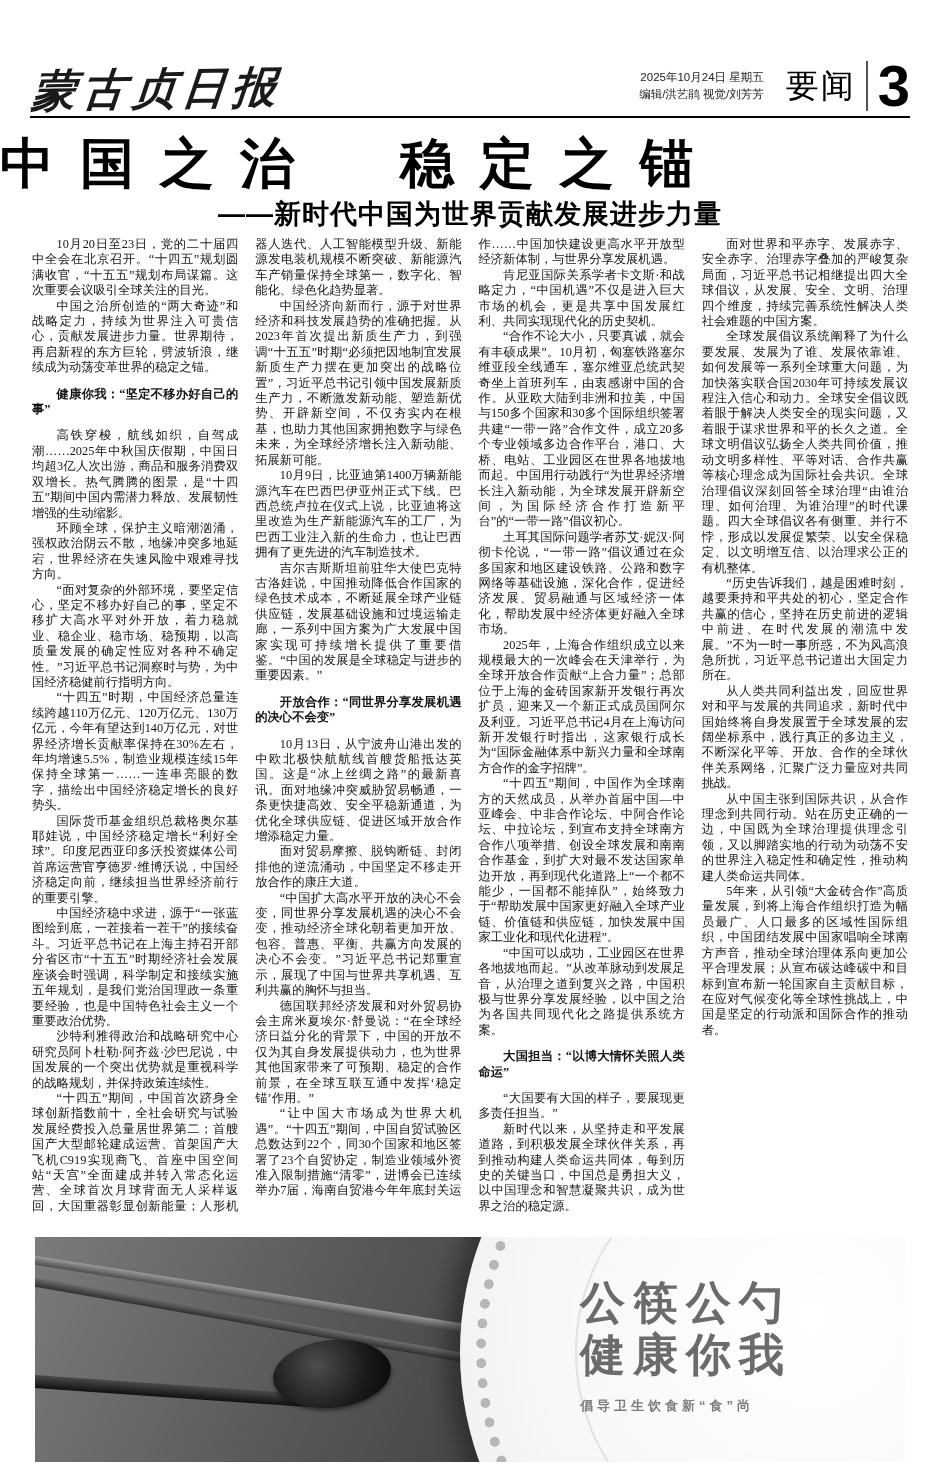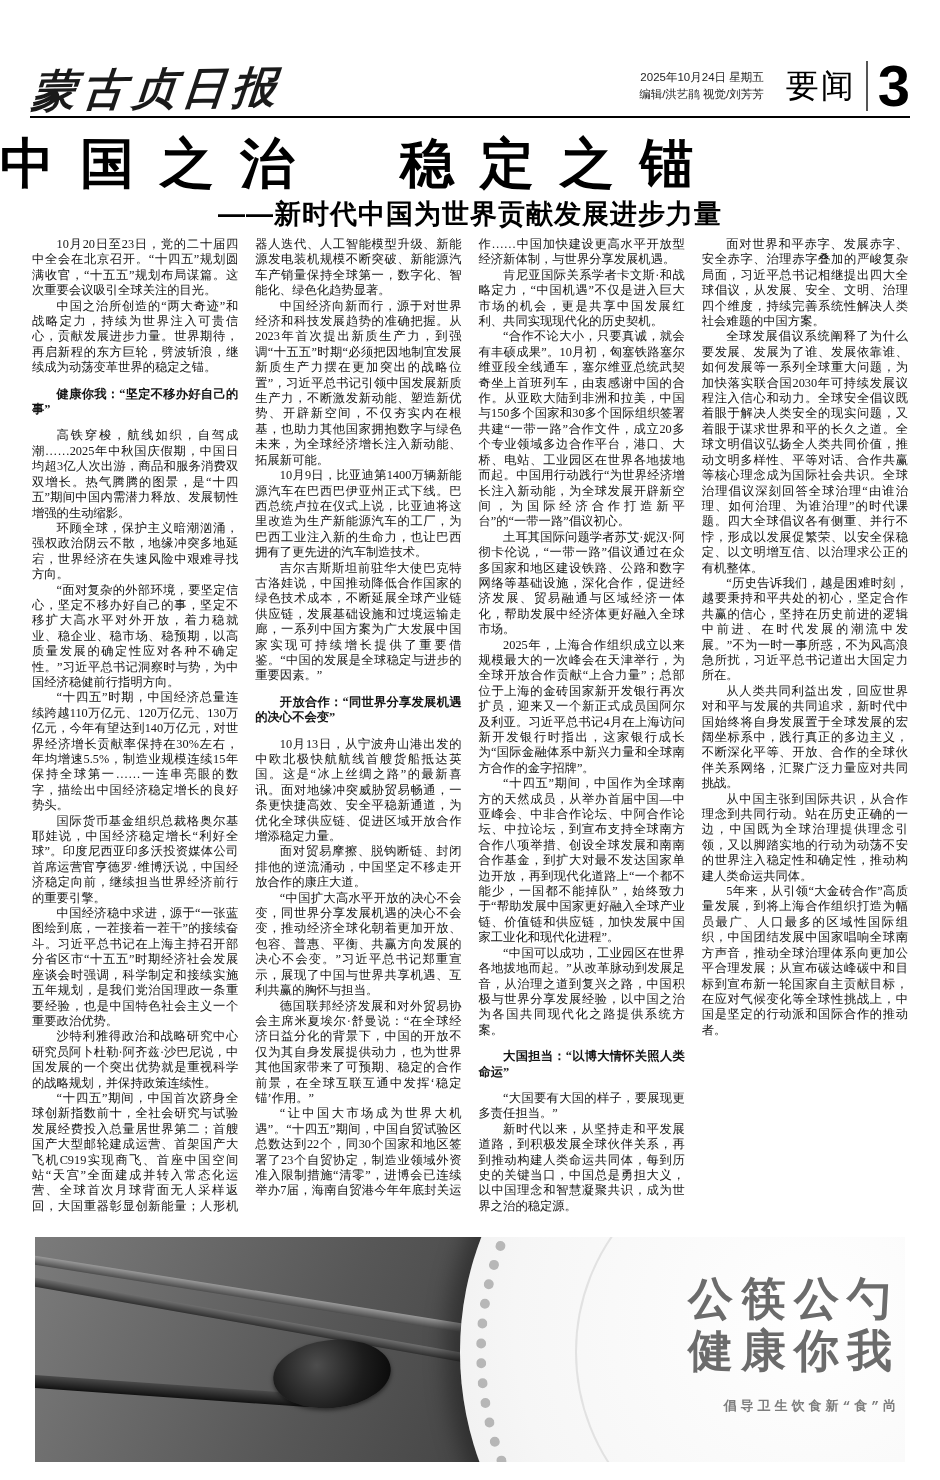--- a/index.html
+++ b/index.html
@@ -60,22 +60,22 @@
   #spoon-bowl{position:absolute;left:238px;top:103px;width:118px;height:68px;border-radius:50%;
     background:radial-gradient(circle at 38% 35%,#4d4d4d 0%,#1c1c1c 55%,#050505 100%);
     transform:rotate(-6deg);box-shadow:0 2px 4px rgba(0,0,0,.5);}
   #plate{position:absolute;left:425px;top:-205px;width:640px;height:640px;border-radius:50%;
     background:radial-gradient(circle at 55% 45%,#ffffff 0%,#f6f6f6 60%,#e9e9e9 100%);
     box-shadow:-14px 0 22px rgba(0,0,0,.35);}
   #plate-lace{position:absolute;left:16px;top:16px;right:16px;bottom:16px;border-radius:50%;
     border:10px dotted #a8a8a8;opacity:.8;}
   #plate-well{position:absolute;left:115px;top:115px;right:115px;bottom:115px;border-radius:50%;
     border:2px solid #e2e2e2;}
-  #psa-text{position:absolute;left:545px;top:40px;width:320px;text-align:right;
-    font-family:Liberation Mono, monospace;color:#6b6b6b;}
+  #psa-text{position:absolute;left:545px;top:40px;width:320px;text-align:left;
+    font-family:Liberation Sans, sans-serif;color:#6b6b6b;}
   .psa-big{font-size:45px;font-weight:900;letter-spacing:8px;line-height:52px;white-space:nowrap;}
   #psa-tagline{margin-top:16px;font-size:13px;font-weight:700;letter-spacing:4px;color:#7d7d7d;white-space:nowrap;}
 </style>
 </head>
 <body>
 
 <div id="page">
 
   <div id="header">
     <div id="masthead">蒙古贞日报</div>

